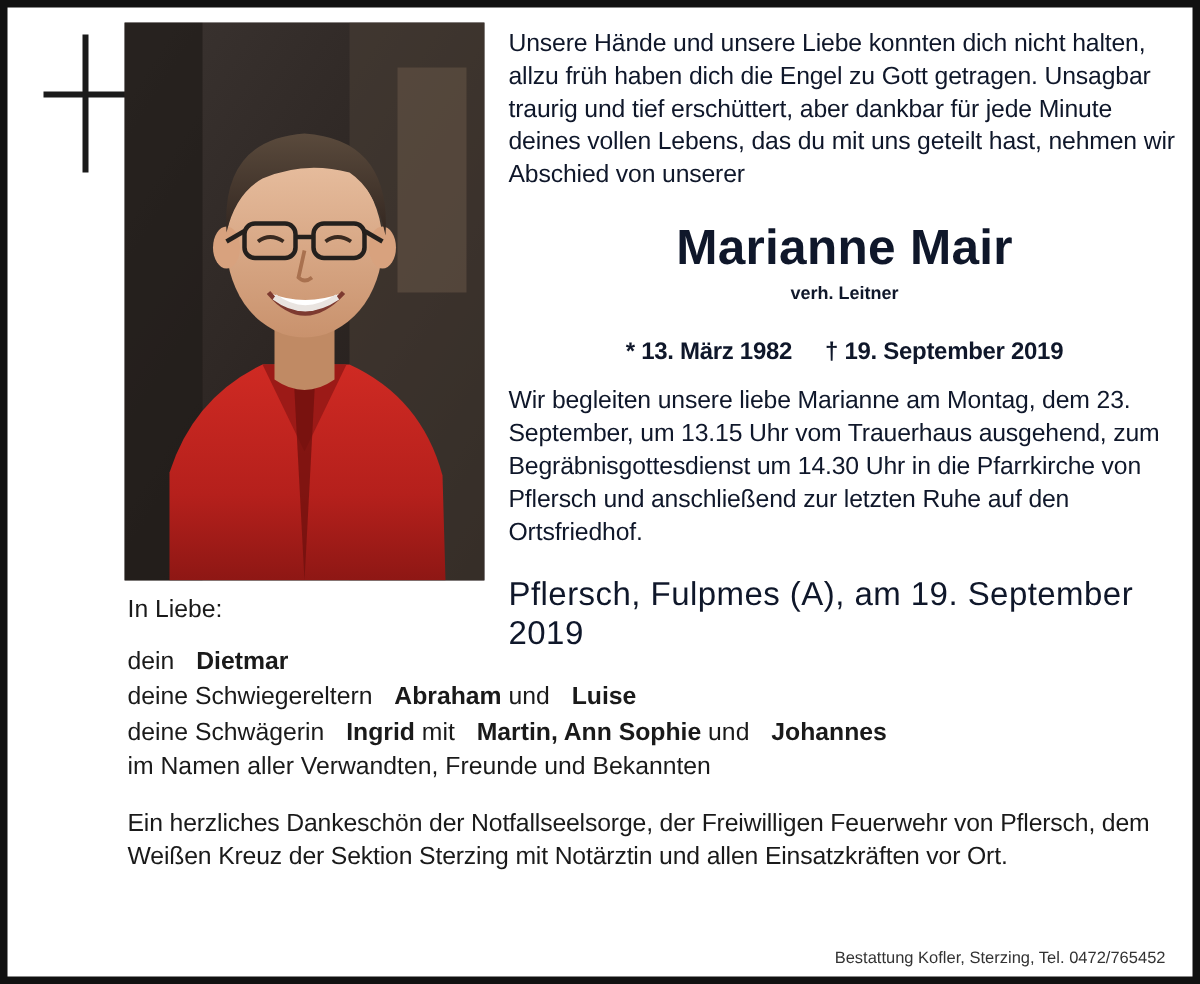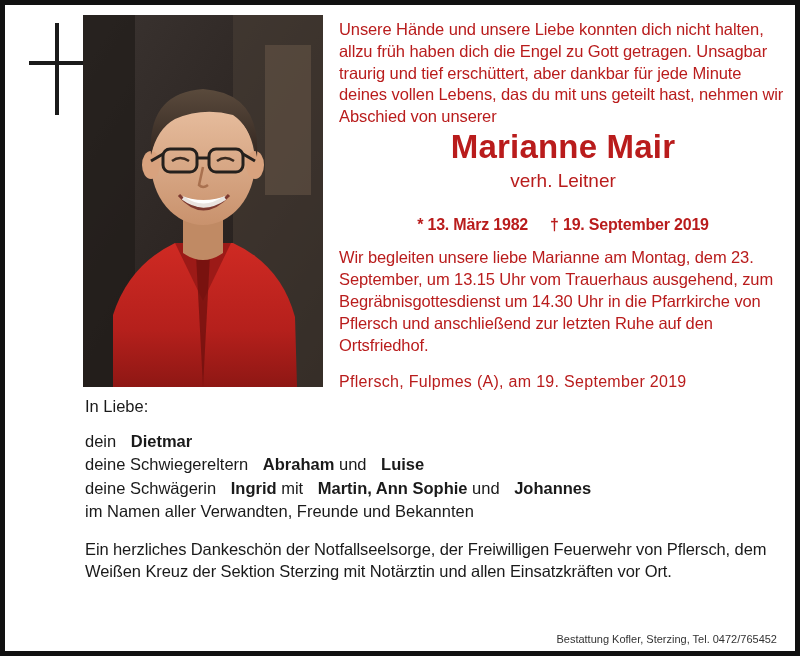--- a/index.html
+++ b/index.html
@@ -63,55 +63,56 @@
     background: #2a2320;
   }
   .photo svg { display: block; }
 
   
   .textcol {
     position: absolute;
     left: 334px;
     top: 14px;
     width: 448px;
-    color: #b91c1c;
+    color: #0f172a;
   }
   .intro {
     font-size: 16.5px;
     line-height: 1.32;
     letter-spacing: -0.1px;
   }
   .name {
     text-align: center;
     font-size: 33px;
     font-weight: bold;
+    margin-top: 18px;
     letter-spacing: 0.2px;
   }
   .verh {
     text-align: center;
-    font-size: 19px;
-    font-weight: normal;
+    font-size: 12px;
+    font-weight: bold;
     margin-top: 4px;
   }
   .dates {
     text-align: center;
     font-size: 16px;
     font-weight: bold;
     margin-top: 24px;
     letter-spacing: -0.2px;
   }
   .dates .sep { display: inline-block; width: 22px; }
   .funeral {
     font-size: 16.5px;
     line-height: 1.33;
     margin-top: 13px;
     letter-spacing: -0.1px;
   }
   .place {
-    font-size: 16px;
+    font-size: 22px;
     margin-top: 16px;
     letter-spacing: 0.3px;
   }
 
   
   .bottom {
     position: absolute;
     left: 80px;
     top: 392px;
     width: 700px;

